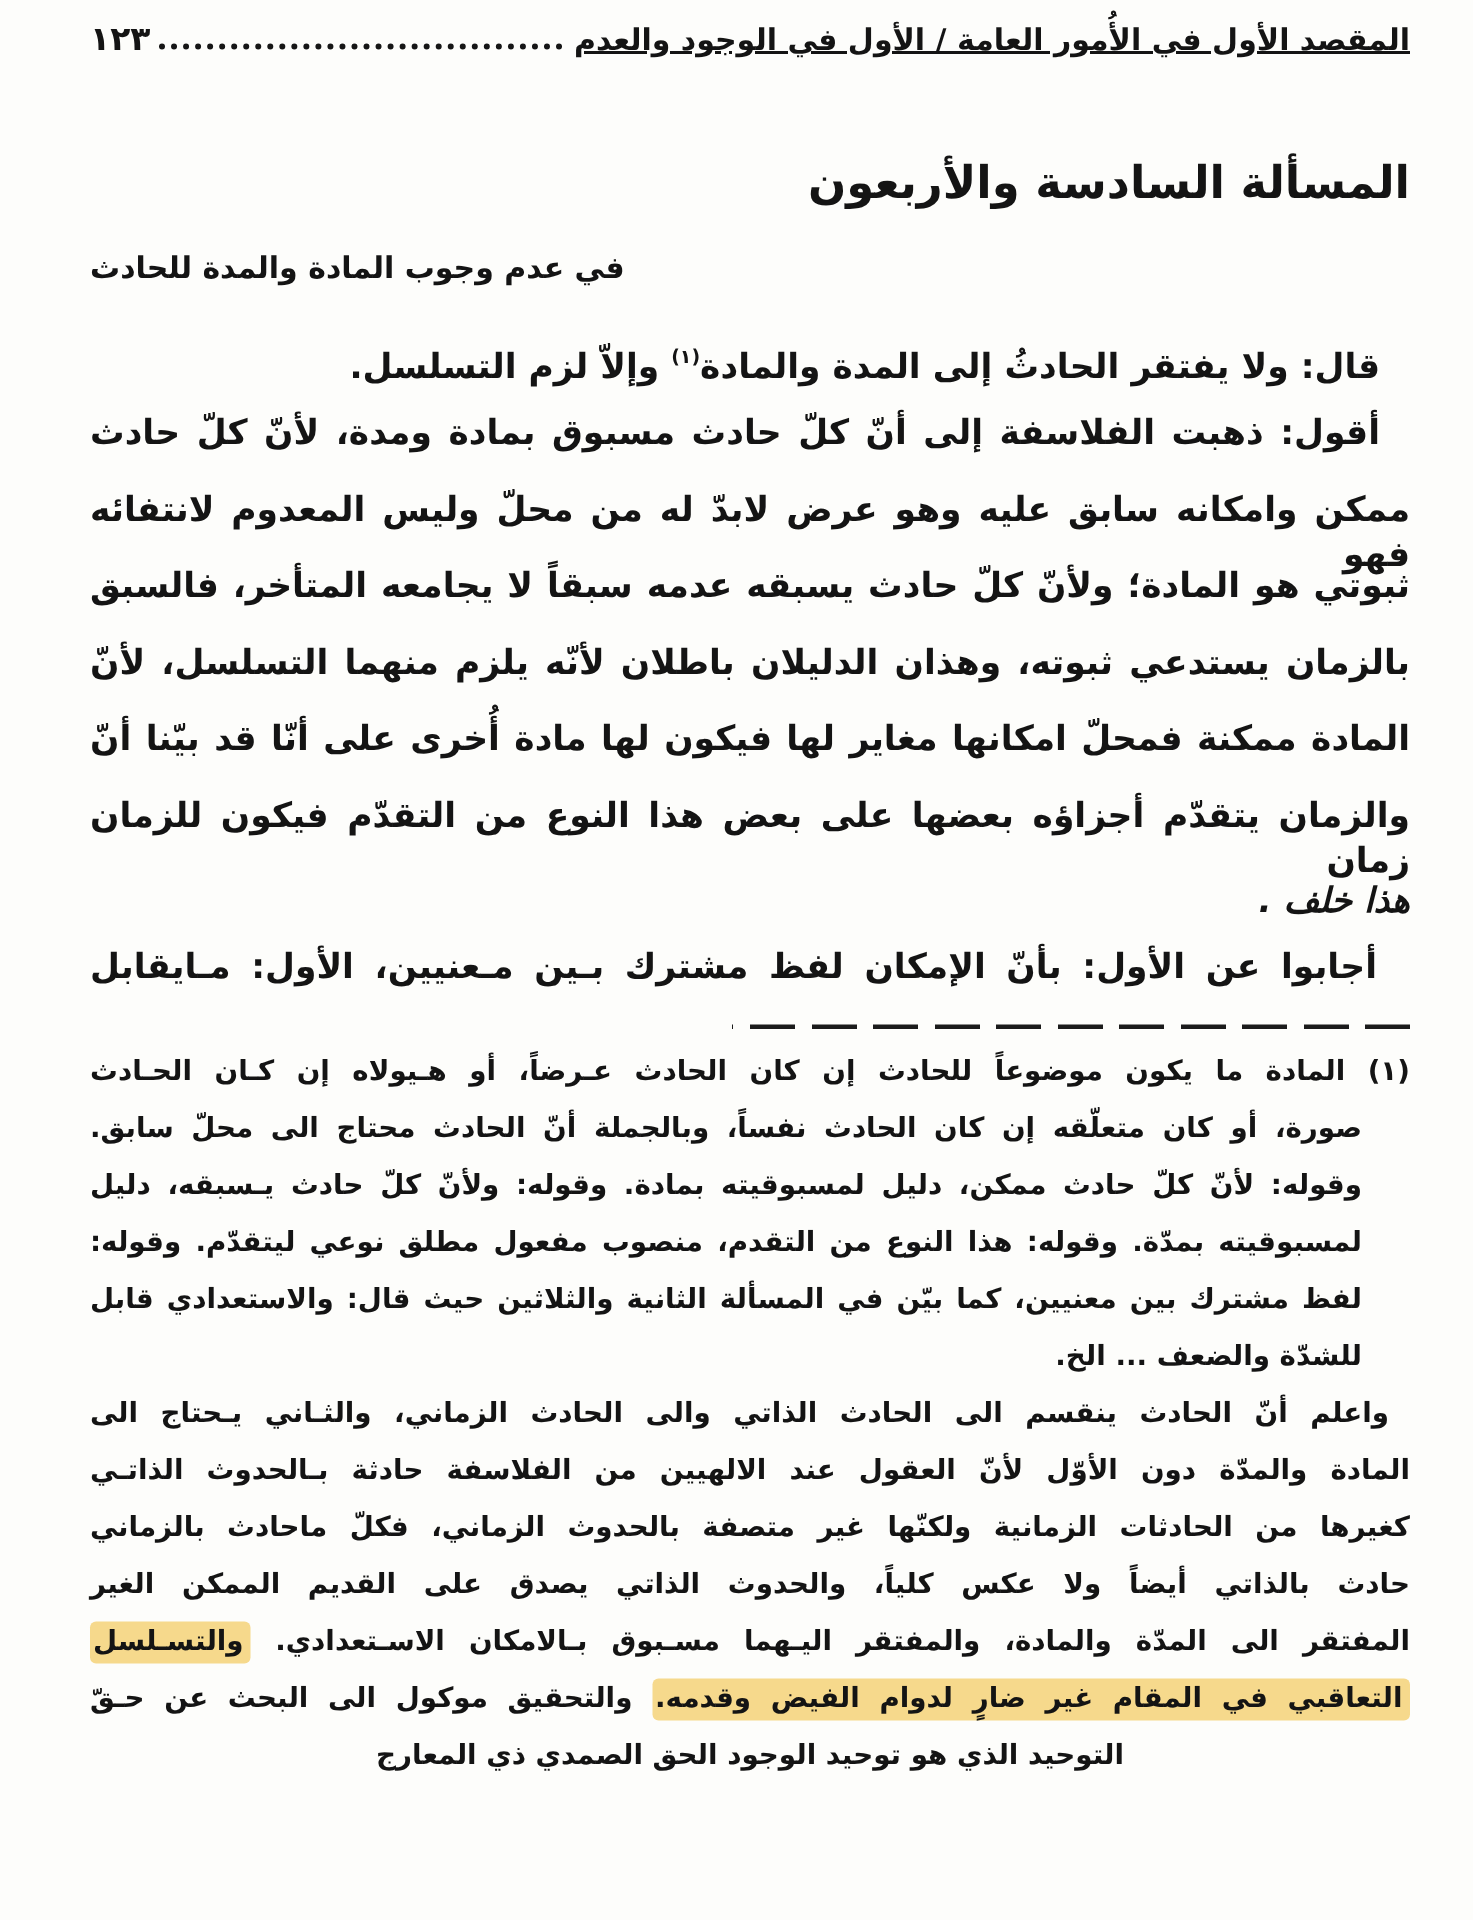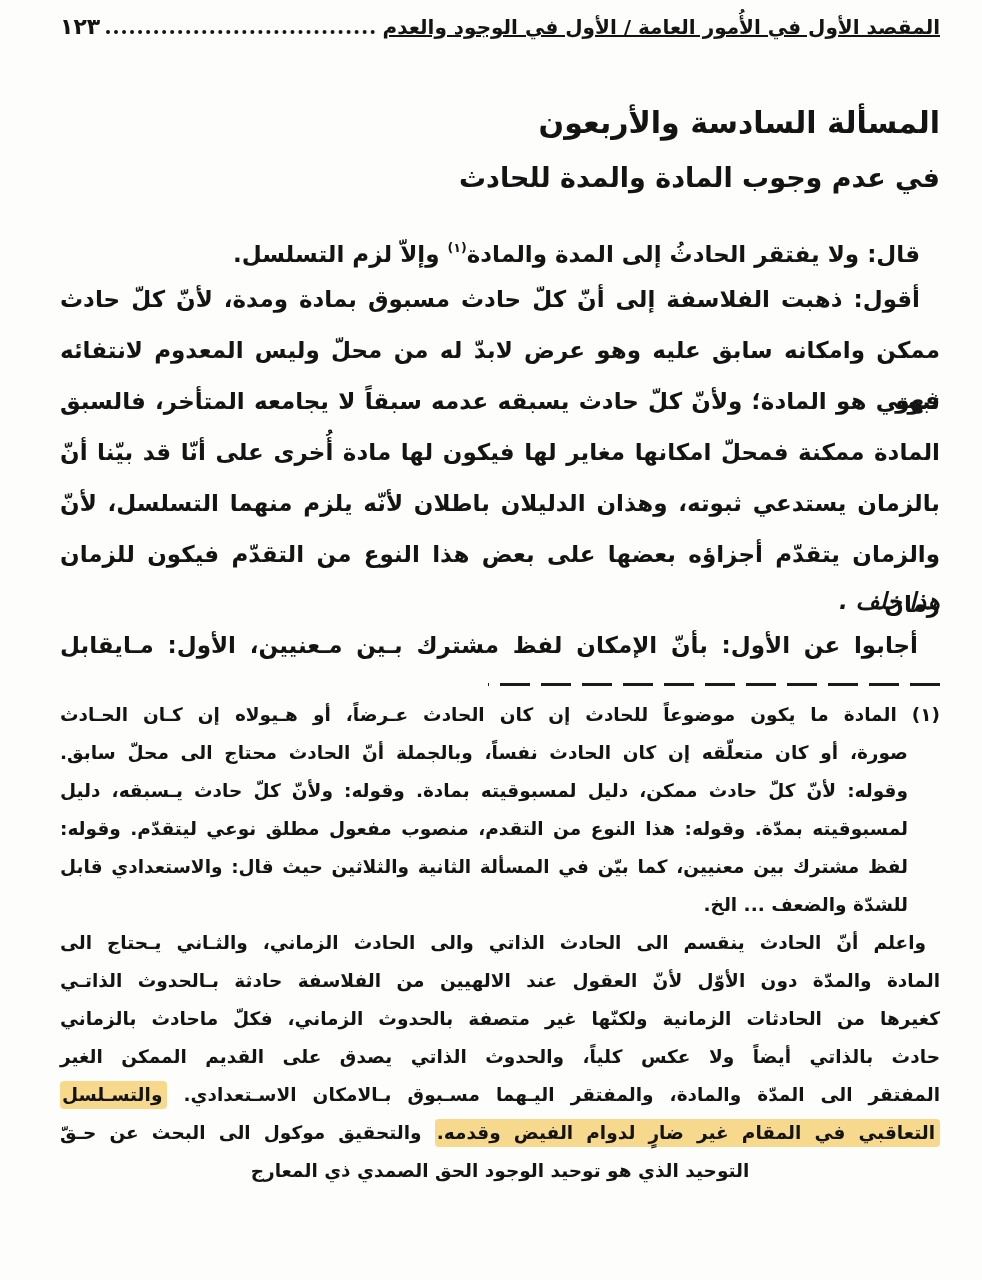--- a/index.html
+++ b/index.html
@@ -33,29 +33,29 @@
   .page-number { flex: 0 0 auto; font-size: 22px; letter-spacing: 1px; }
   
   .heading {
     margin-top: 62px;
     text-align: right;
     font-size: 30px;
     line-height: 44px;
   }
   .subtitle {
     margin-top: 14px;
-    text-align: right;
-    font-size: 27px;
+    text-align: left;
+    font-size: 20px;
     line-height: 38px;
   }
   
   .body-text { margin-top: 26px; font-size: 23px; }
   .bline {
     height: 51px;
-    line-height: 50px;
+    line-height: 30px;
     text-align: justify;
     text-align-last: justify;
     text-justify: inter-word;
   }
   .bline.start { text-align: right; text-align-last: right; }
   .qala { text-indent: 20px; }
   .khalaf { height: 42px; line-height: 42px; font-style: italic; }
   .ajabu { height: 46px; line-height: 46px; text-indent: 22px; }
   sup.fn-ref { font-size: 0.55em; vertical-align: 10px; letter-spacing: 1px; }
   
@@ -96,22 +96,22 @@
   </div>
 
   <div class="heading">المسألة السادسة والأربعون</div>
   <div class="subtitle">في عدم وجوب المادة والمدة للحادث</div>
 
   <div class="body-text">
     <div class="bline start qala"><span>قال: ولا يفتقر الحادثُ إلى المدة والمادة</span><sup class="fn-ref">(١)</sup><span> وإلاّ لزم التسلسل.</span></div>
     <div class="bline qala">أقول: ذهبت الفلاسفة إلى أنّ كلّ حادث مسبوق بمادة ومدة، لأنّ كلّ حادث</div>
     <div class="bline">ممكن وامكانه سابق عليه وهو عرض لابدّ له من محلّ وليس المعدوم لانتفائه فهو</div>
     <div class="bline">ثبوتي هو المادة؛ ولأنّ كلّ حادث يسبقه عدمه سبقاً لا يجامعه المتأخر، فالسبق</div>
+    <div class="bline">بالزمان يستدعي ثبوته، وهذان الدليلان باطلان لأنّه يلزم منهما التسلسل، لأنّ</div>
     <div class="bline">المادة ممكنة فمحلّ امكانها مغاير لها فيكون لها مادة أُخرى على أنّا قد بيّنا أنّ</div>
-    <div class="bline">بالزمان يستدعي ثبوته، وهذان الدليلان باطلان لأنّه يلزم منهما التسلسل، لأنّ</div>
     <div class="bline">والزمان يتقدّم أجزاؤه بعضها على بعض هذا النوع من التقدّم فيكون للزمان زمان</div>
     <div class="bline start khalaf">هذا خلف .</div>
     <div class="bline ajabu">أجابوا عن الأول: بأنّ الإمكان لفظ مشترك بـين مـعنيين، الأول: مـايقابل</div>
   </div>
 
   <div class="separator"></div>
 
   <div class="footnote">
     <div class="fline">(١) المادة ما يكون موضوعاً للحادث إن كان الحادث عـرضاً، أو هـيولاه إن كـان الحـادث</div>
     <div class="fline hang">صورة، أو كان متعلّقه إن كان الحادث نفساً، وبالجملة أنّ الحادث محتاج الى محلّ سابق.</div>

